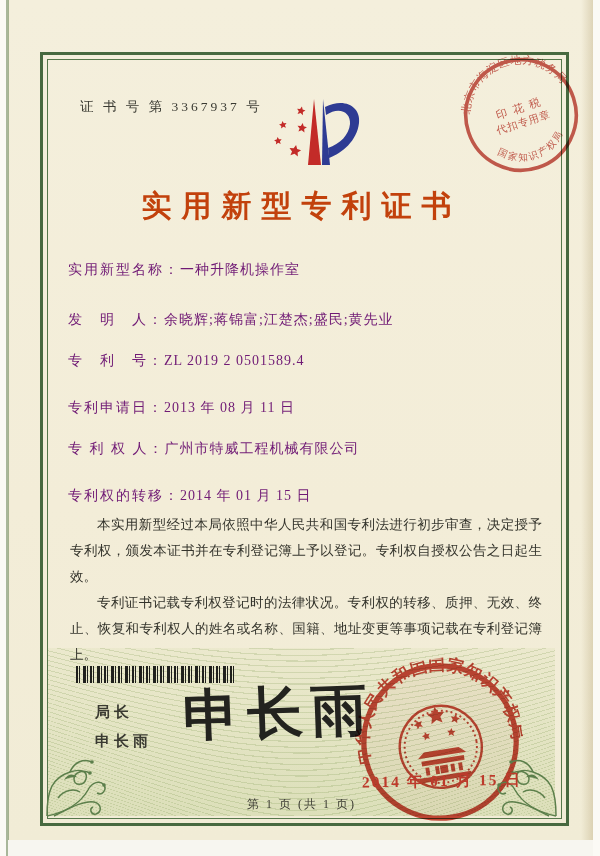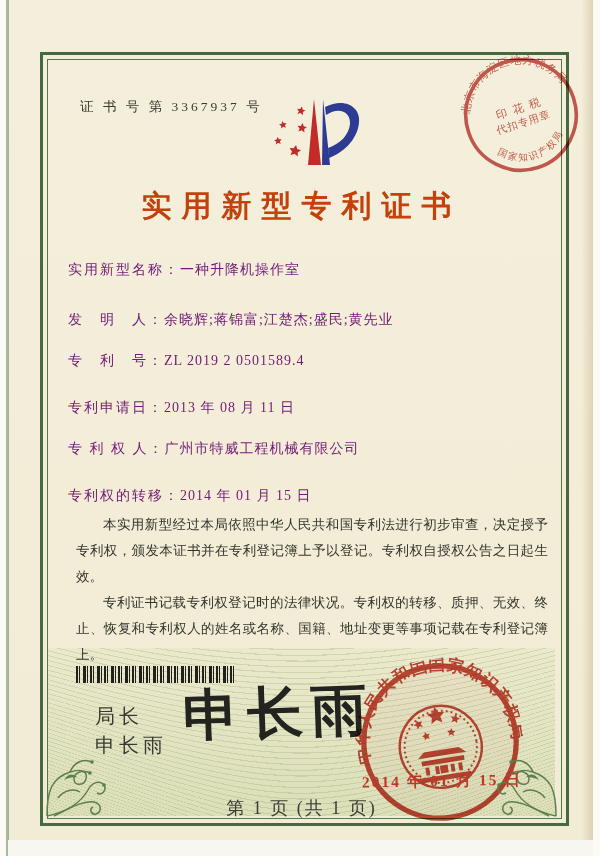--- a/index.html
+++ b/index.html
@@ -30,49 +30,49 @@
 
   .cert-no{position:absolute;left:80px;top:98px;font-size:13.5px;letter-spacing:3px;color:#3a3a32;}
   .logo{position:absolute;left:245px;top:94px;width:125px;height:84px;}
   .title{position:absolute;left:40px;top:186px;width:523px;text-align:center;
     font-size:30px;font-weight:bold;letter-spacing:10px;color:#c2410c;}
 
   .field{position:absolute;left:68px;font-size:14px;letter-spacing:1px;color:#701a75;white-space:nowrap;}
   .field .lbl{letter-spacing:2px;}
   .f0{top:261px}.f1{top:311px}.f2{top:352px}.f3{top:399px}.f4{top:440px}.f5{top:487px}
 
-  .paras{position:absolute;left:76px;top:512px;width:472px;}
+  .paras{position:absolute;left:70px;top:512px;width:472px;}
   .paras p{margin:0;text-indent:2em;font-size:13.5px;line-height:26px;color:#34342c;text-align:justify;}
 
   .barcode{
     position:absolute;left:76px;top:666px;width:158px;height:17px;
     background:repeating-linear-gradient(90deg,
       #20201d 0 2px, transparent 2px 3px,
       #20201d 3px 4px, transparent 4px 7px,
       #20201d 7px 10px, transparent 10px 11px,
       #20201d 11px 12px, transparent 12px 14px);
   }
 
   .commissioner{position:absolute;left:95px;font-family:"Liberation Sans","DejaVu Sans",sans-serif;
-    font-size:20px;letter-spacing:4px;color:#3a3a32;font-weight:400;}
+    font-size:15px;letter-spacing:4px;color:#3a3a32;font-weight:700;}
   .c-title{top:703px}.c-name{top:732px}
   .signature{
     position:absolute;left:183px;top:676px;font-size:56px;letter-spacing:8px;
     color:#23231f;transform:rotate(-2deg);font-weight:600;white-space:nowrap;
   }
 
   .tax-stamp{position:absolute;left:461px;top:55px;width:120px;height:120px;
     transform:rotate(-18deg);opacity:.85;mix-blend-mode:multiply;}
   .seal{position:absolute;left:357px;top:659px;width:166px;height:166px;
     transform:rotate(-9deg);opacity:.92;mix-blend-mode:multiply;}
   .seal-date{position:absolute;left:362px;top:771px;font-size:15.5px;font-weight:bold;
     color:#bd3a2b;letter-spacing:2px;white-space:nowrap;z-index:6;transform:rotate(-1deg);}
 
   .page-footer{position:absolute;left:40px;top:796px;width:523px;text-align:center;
-    font-size:18px;letter-spacing:2px;color:#3c3c33;}
+    font-size:12px;letter-spacing:2px;color:#3c3c33;}
 
   .corner{position:absolute;width:74px;height:80px;z-index:2;}
   .corner-left{left:44px;top:738px;}
   .corner-right{left:485px;top:738px;transform:scaleX(-1);}
 </style>
 </head>
 <body>
 
 <div class="paper"></div>
 <div class="spine-line"></div>

